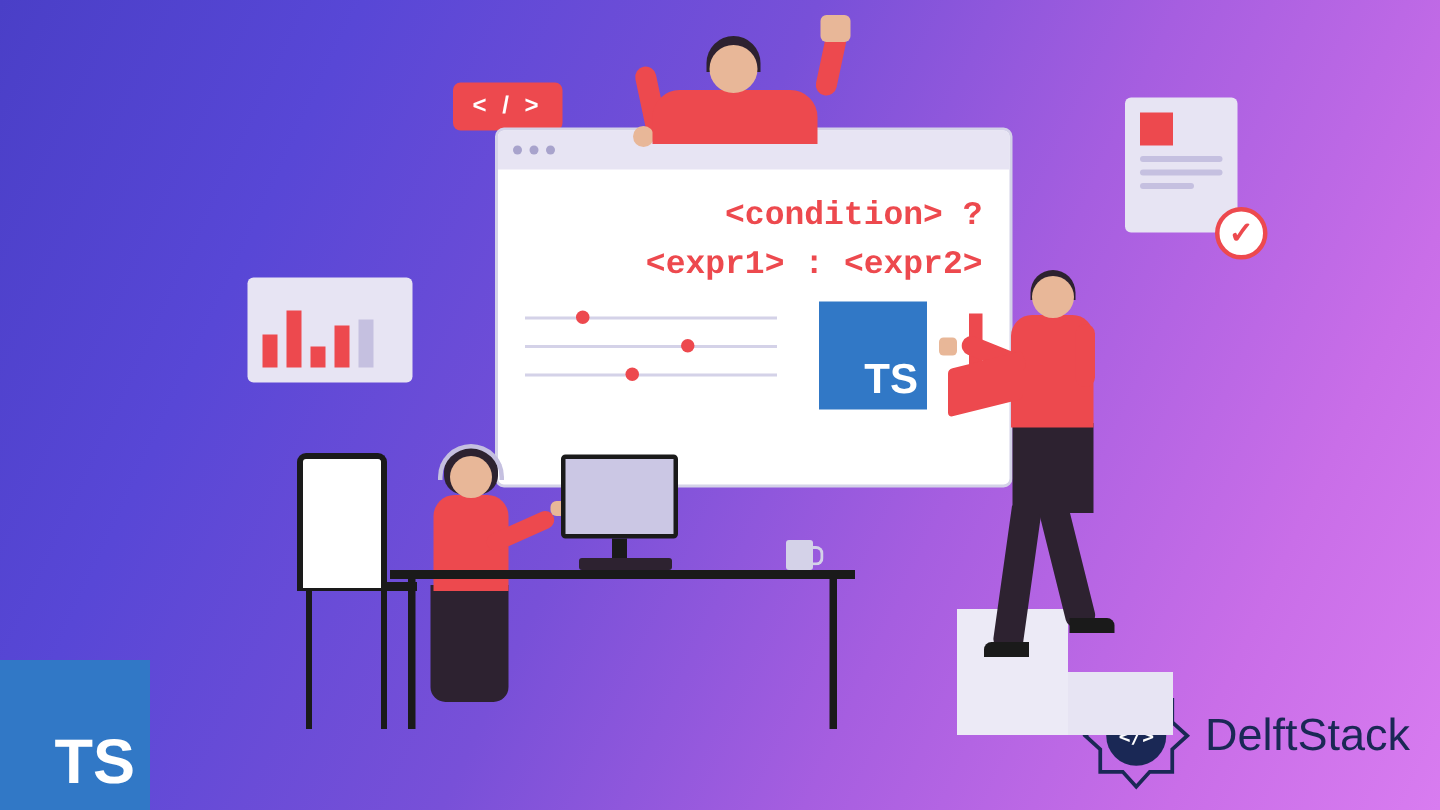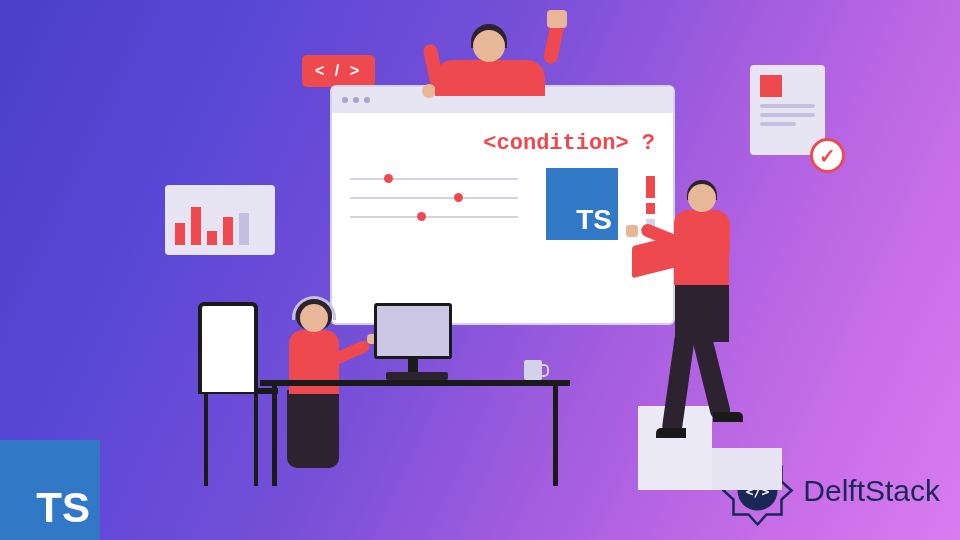--- a/index.html
+++ b/index.html
@@ -254,20 +254,21 @@
 <div class="checkmark-circle"></div>
 
 <div class="main-window">
   <div class="window-header">
     <div class="window-dot"></div>
     <div class="window-dot"></div>
     <div class="window-dot"></div>
   </div>
   <div class="window-content">
     <div>&lt;condition&gt; ?</div>
+    <div>&lt;expr1&gt; : &lt;expr2&gt;</div>
   </div>
   <div class="slider-section">
     <div class="sliders">
       <div class="slider-row">
           <div class="slider-track"></div>
           <div class="slider-thumb" style="left:20%"></div>
         </div>
       <div class="slider-row">
           <div class="slider-track"></div>
           <div class="slider-thumb" style="left:62%"></div>

